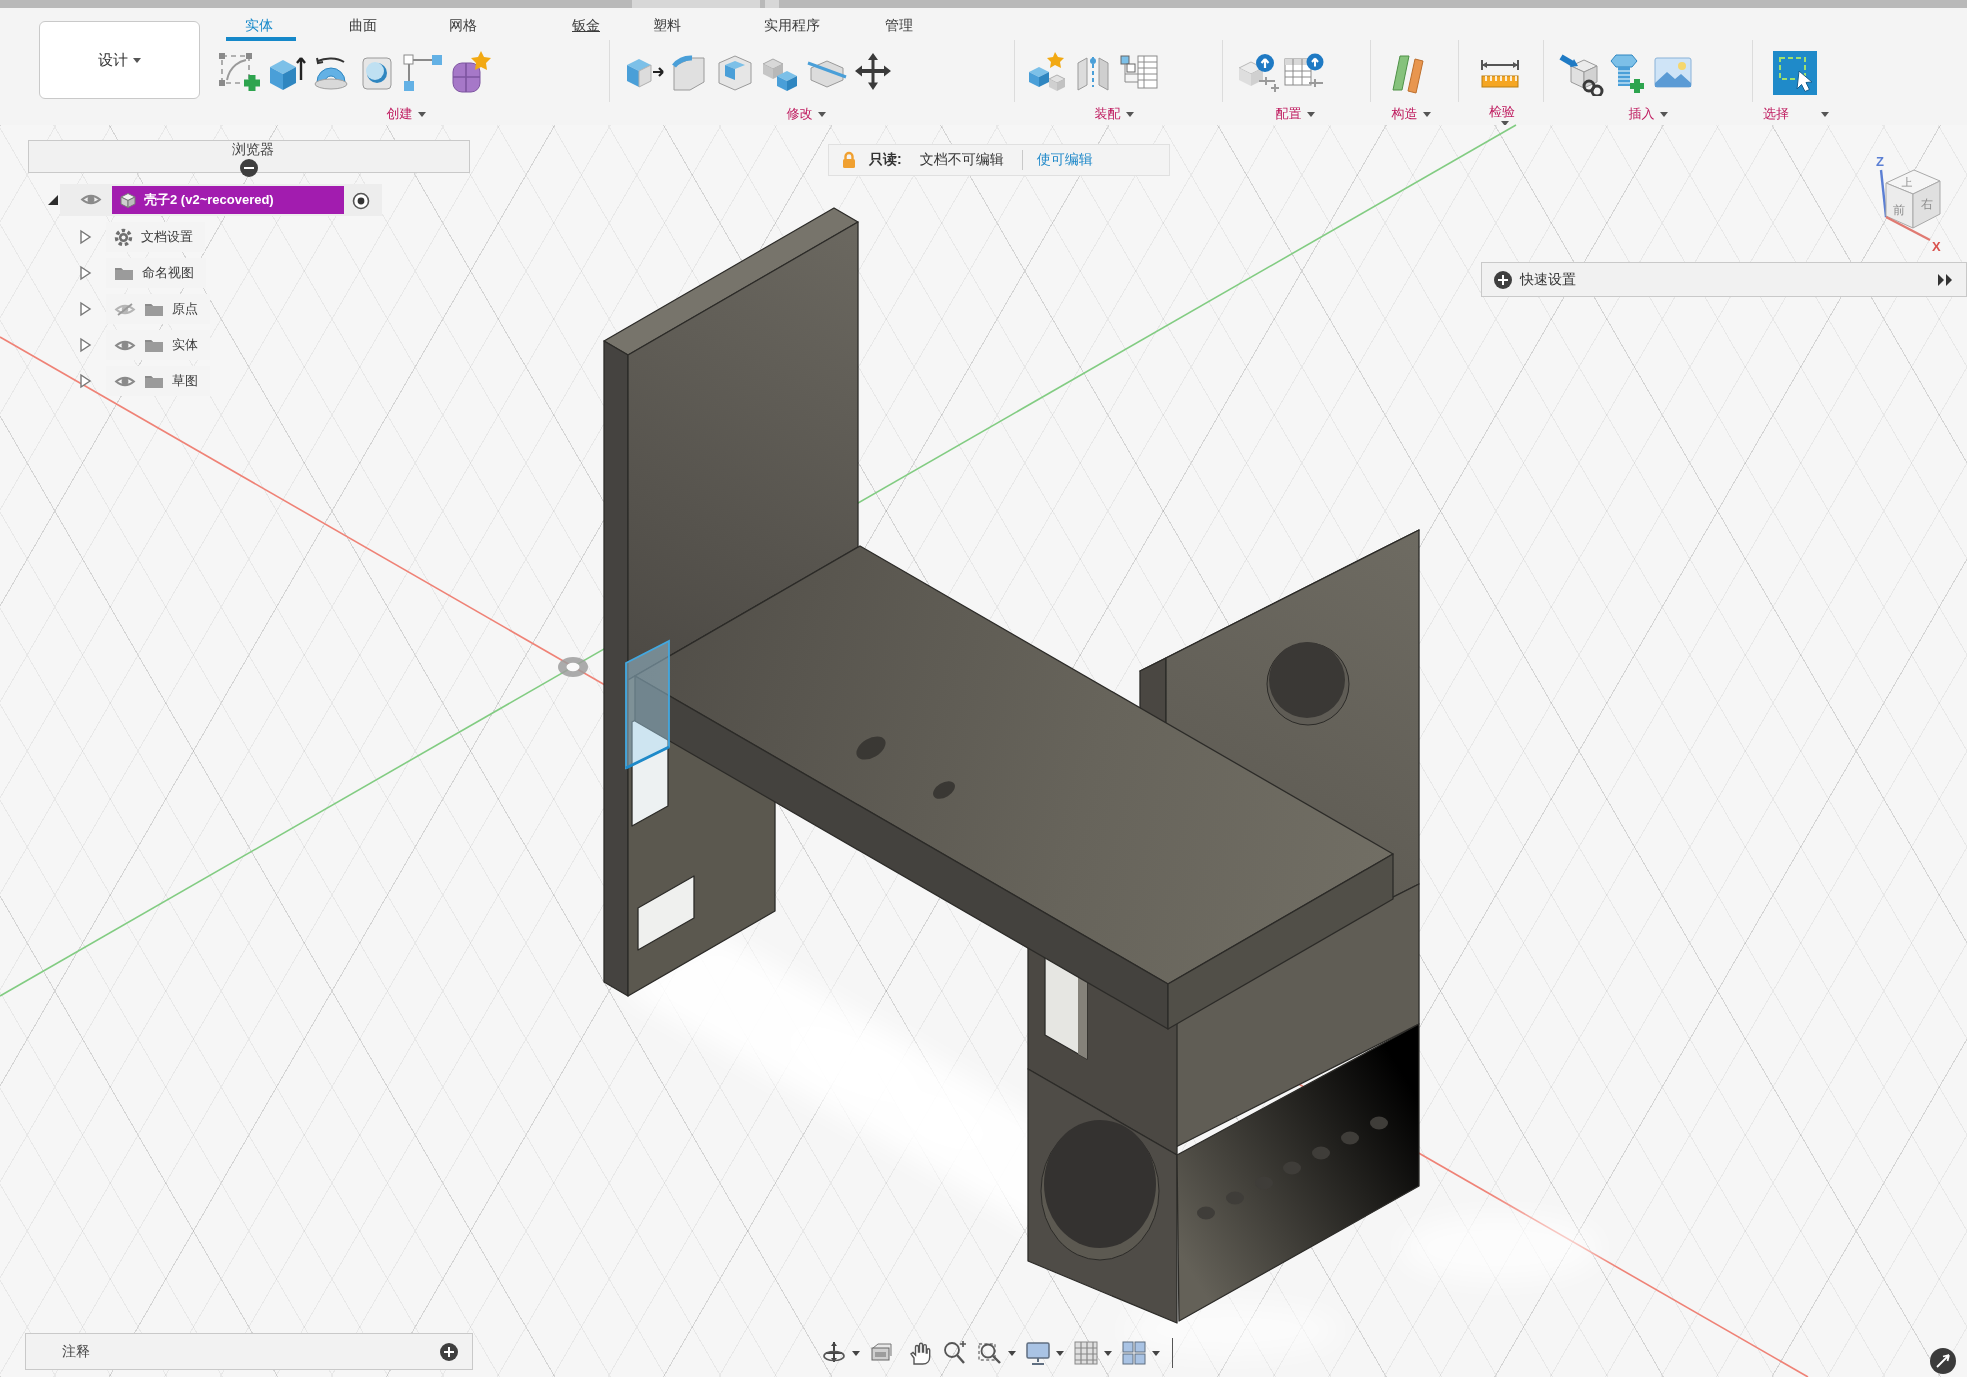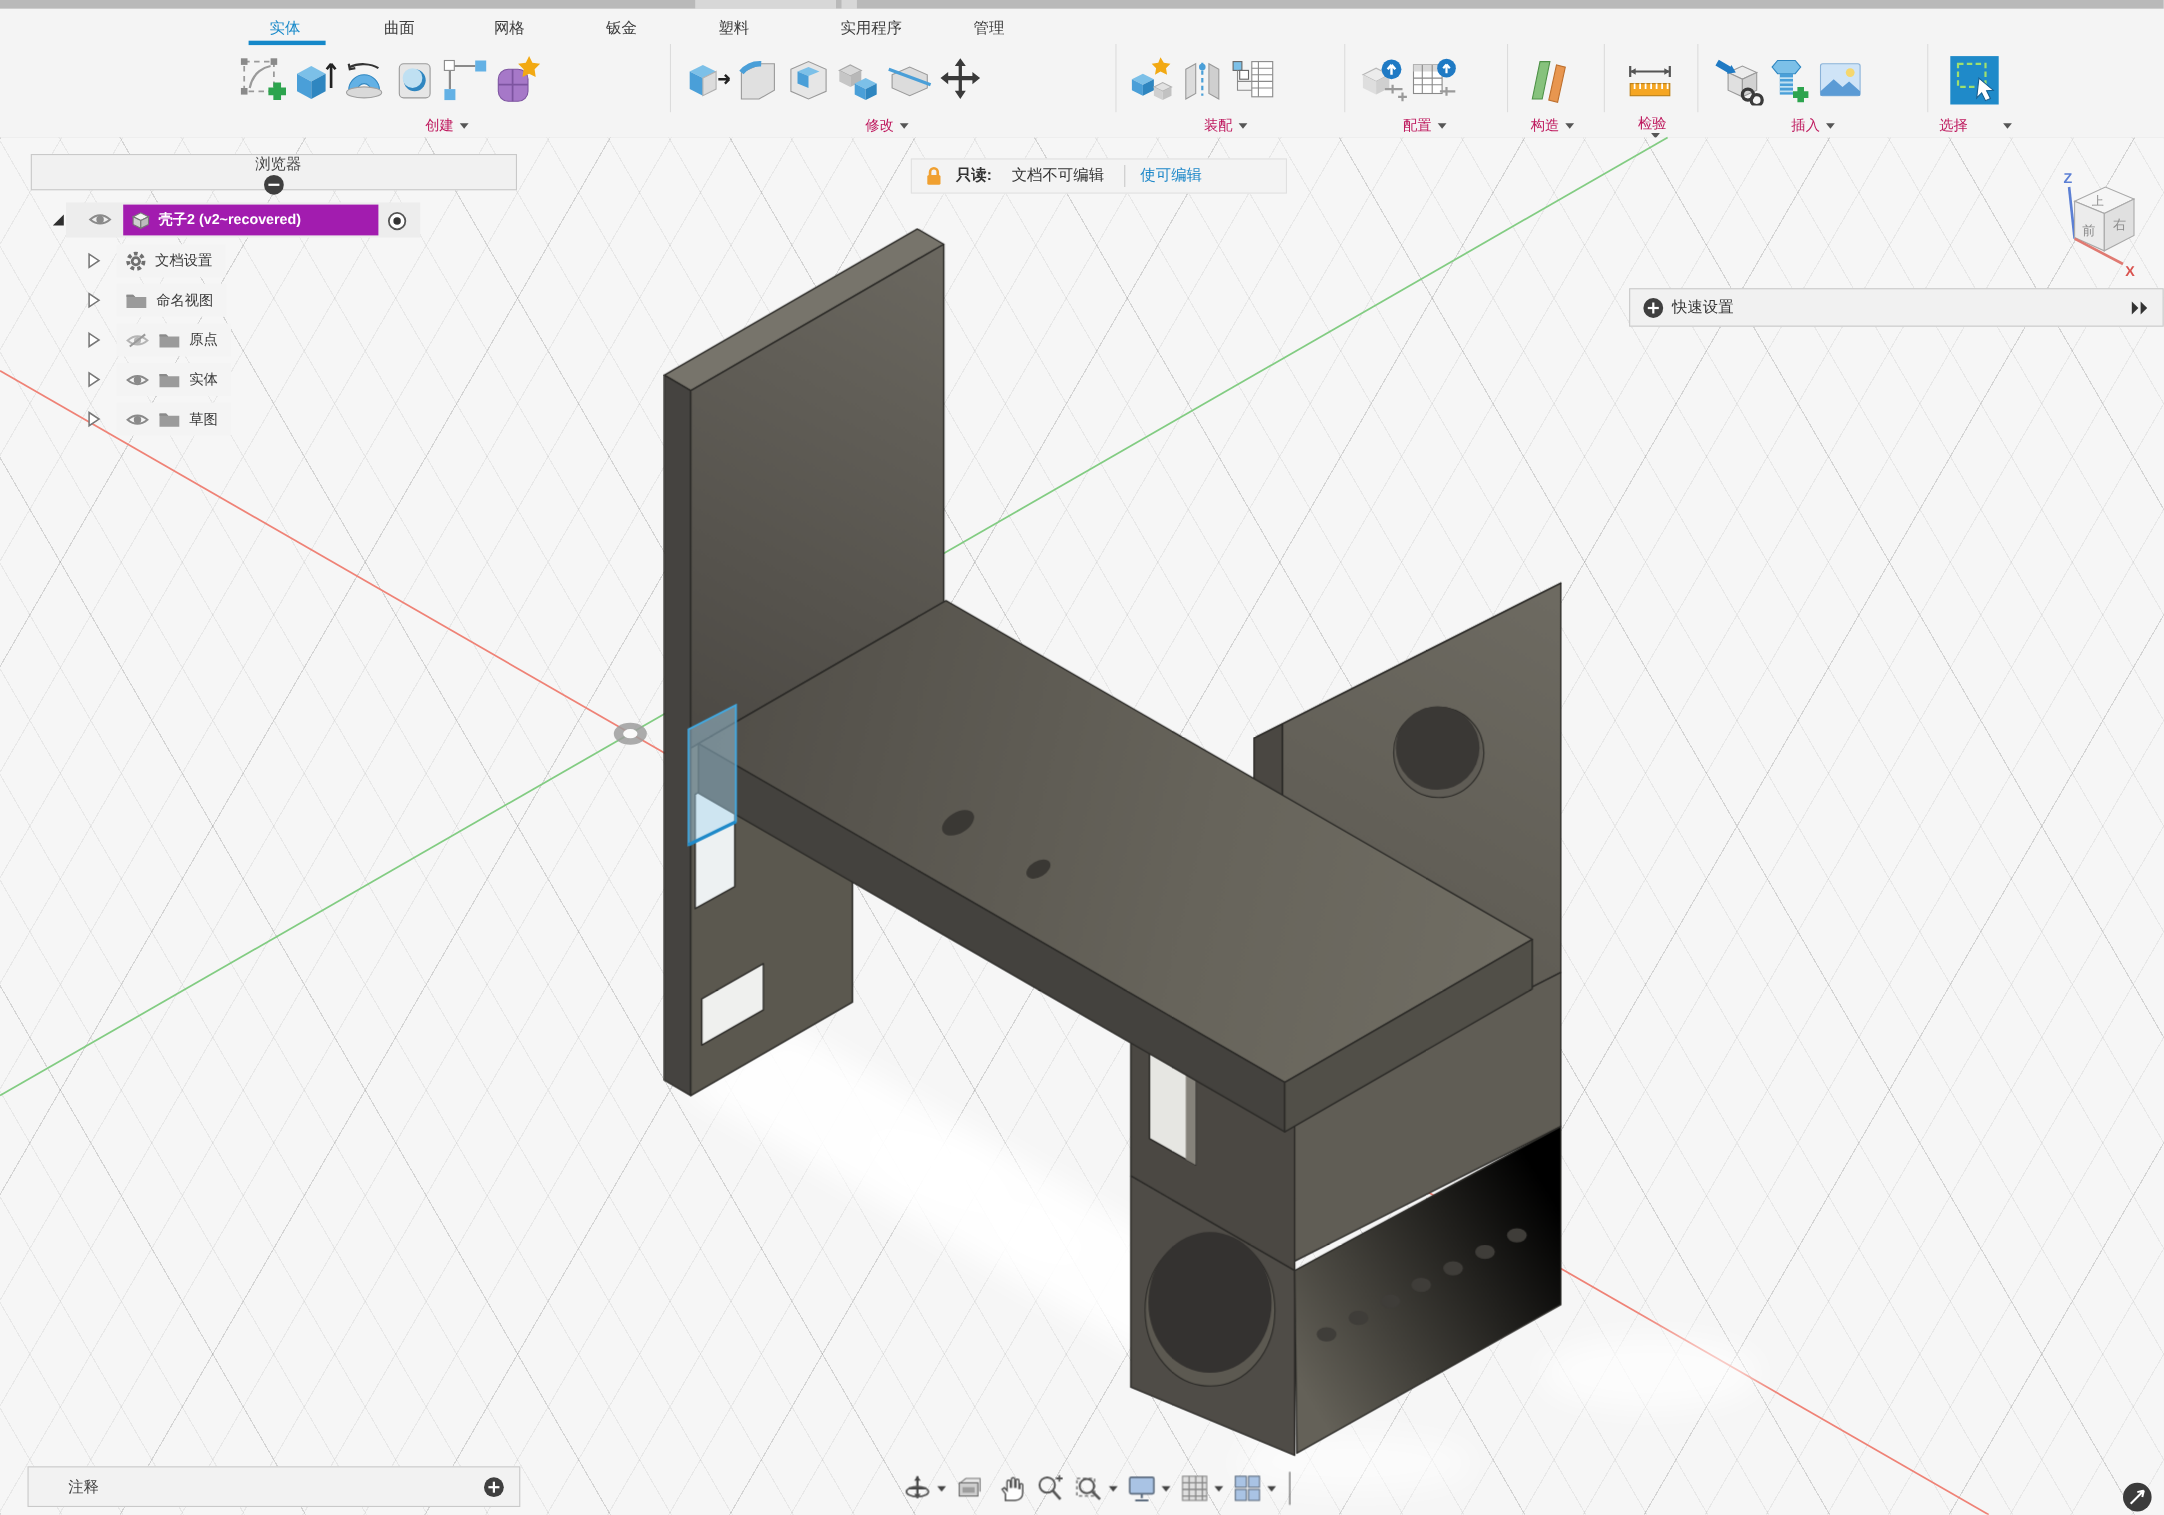--- a/index.html
+++ b/index.html
@@ -70,31 +70,35 @@
 </style>
 </head>
 <body>
 
 <div id="topstrip" class="abs">
   <div class="seg" style="left:632px;width:128px;"></div>
   <div class="seg" style="left:765px;width:14px;"></div>
 </div>
 
 <div id="toolbar" class="abs">
+  <div id="design-btn" class="abs">
+    <span>设计</span>
+    <span class="caret"></span>
+  </div>
 
   <div class="tab active abs" style="left:245px;">
       <span>实体</span>
     </div>
   <div class="tab abs" style="left:349px;">
       <span>曲面</span>
     </div>
   <div class="tab abs" style="left:449px;">
       <span>网格</span>
     </div>
-  <div class="tab abs" style="left:551px;">
+  <div class="tab abs" style="left:572px;text-decoration:underline;">
       <span>钣金</span>
     </div>
   <div class="tab abs" style="left:653px;">
       <span>塑料</span>
     </div>
   <div class="tab abs" style="left:764px;">
       <span>实用程序</span>
     </div>
   <div class="tab abs" style="left:885px;">
       <span>管理</span>

